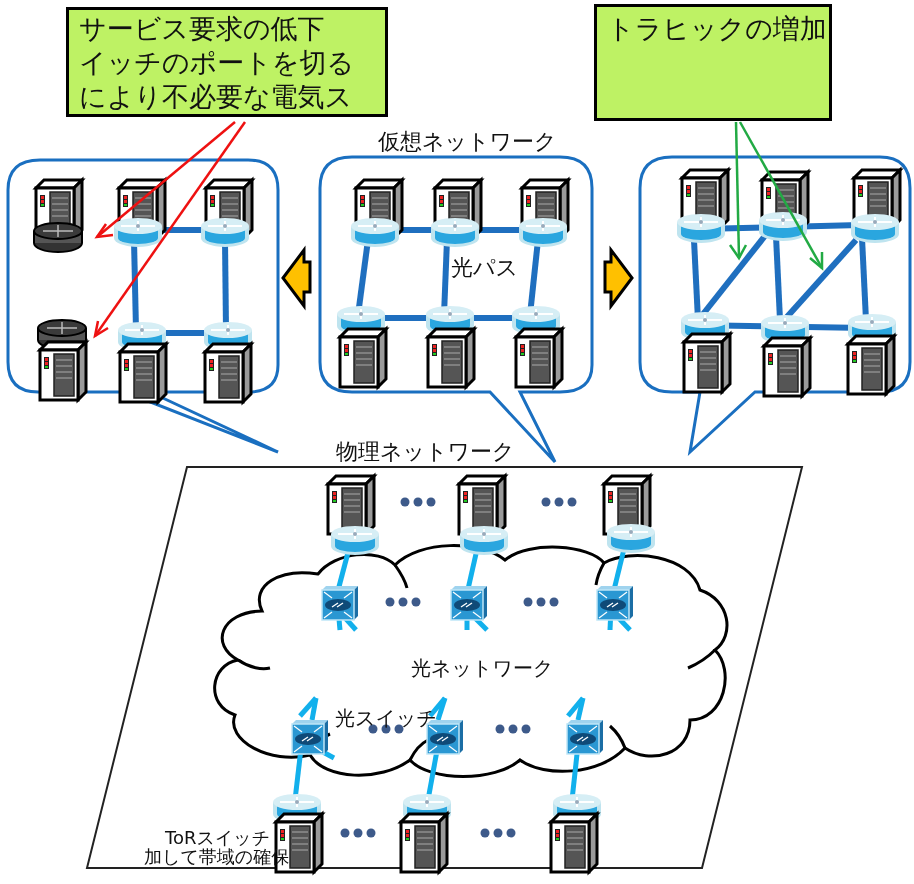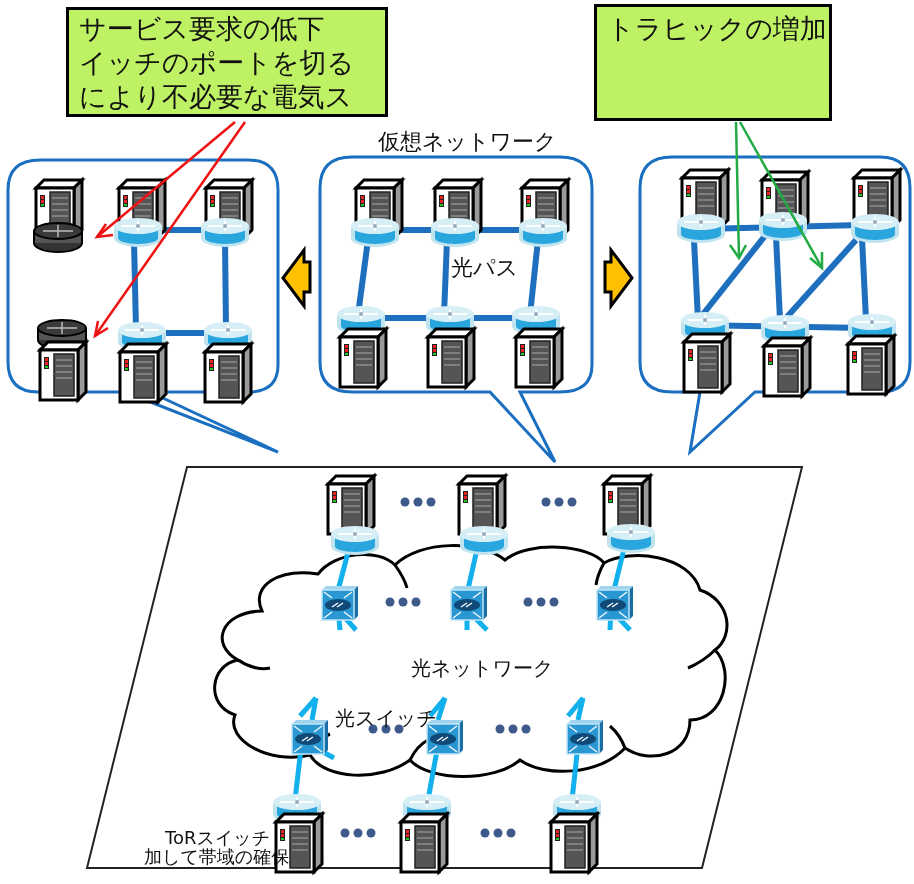--- a/index.html
+++ b/index.html
@@ -275,17 +275,18 @@
     <div>イッチのポートを切る</div>
     <div>により不必要な電気ス</div>
   </div>
   <div class="note" style="left:594px; top:4px; width:238px; height:117px; padding-top:5px;">
     <div>トラヒックの増加</div>
   </div>
 
   
   <div class="lbl big" style="left:358px; top:127px;margin-left:20px;">仮想ネットワーク</div>
   <div class="lbl big" style="left:451px; top:253px;">光パス</div>
+  <div class="lbl big" style="left:336px; top:437px;">物理ネットワーク</div>
   <div class="lbl" style="left:411px; top:655px;">光ネットワーク</div>
   <div class="lbl" style="left:335px; top:705px;">光スイッチ</div>
   <div class="lbl" style="left:165px; top:790px; font-size:18px;margin-top:36px;">ToRスイッチ</div>
   <div class="lbl" style="left:144px; top:845px; font-size:18px;">加して帯域の確保</div>
 </div>
 
 </body></html>

